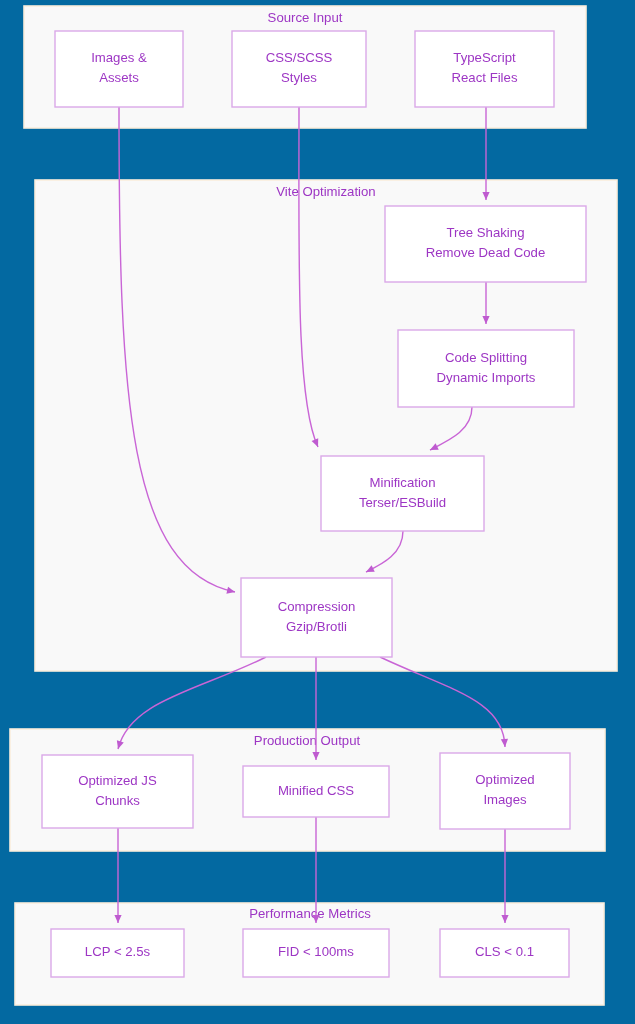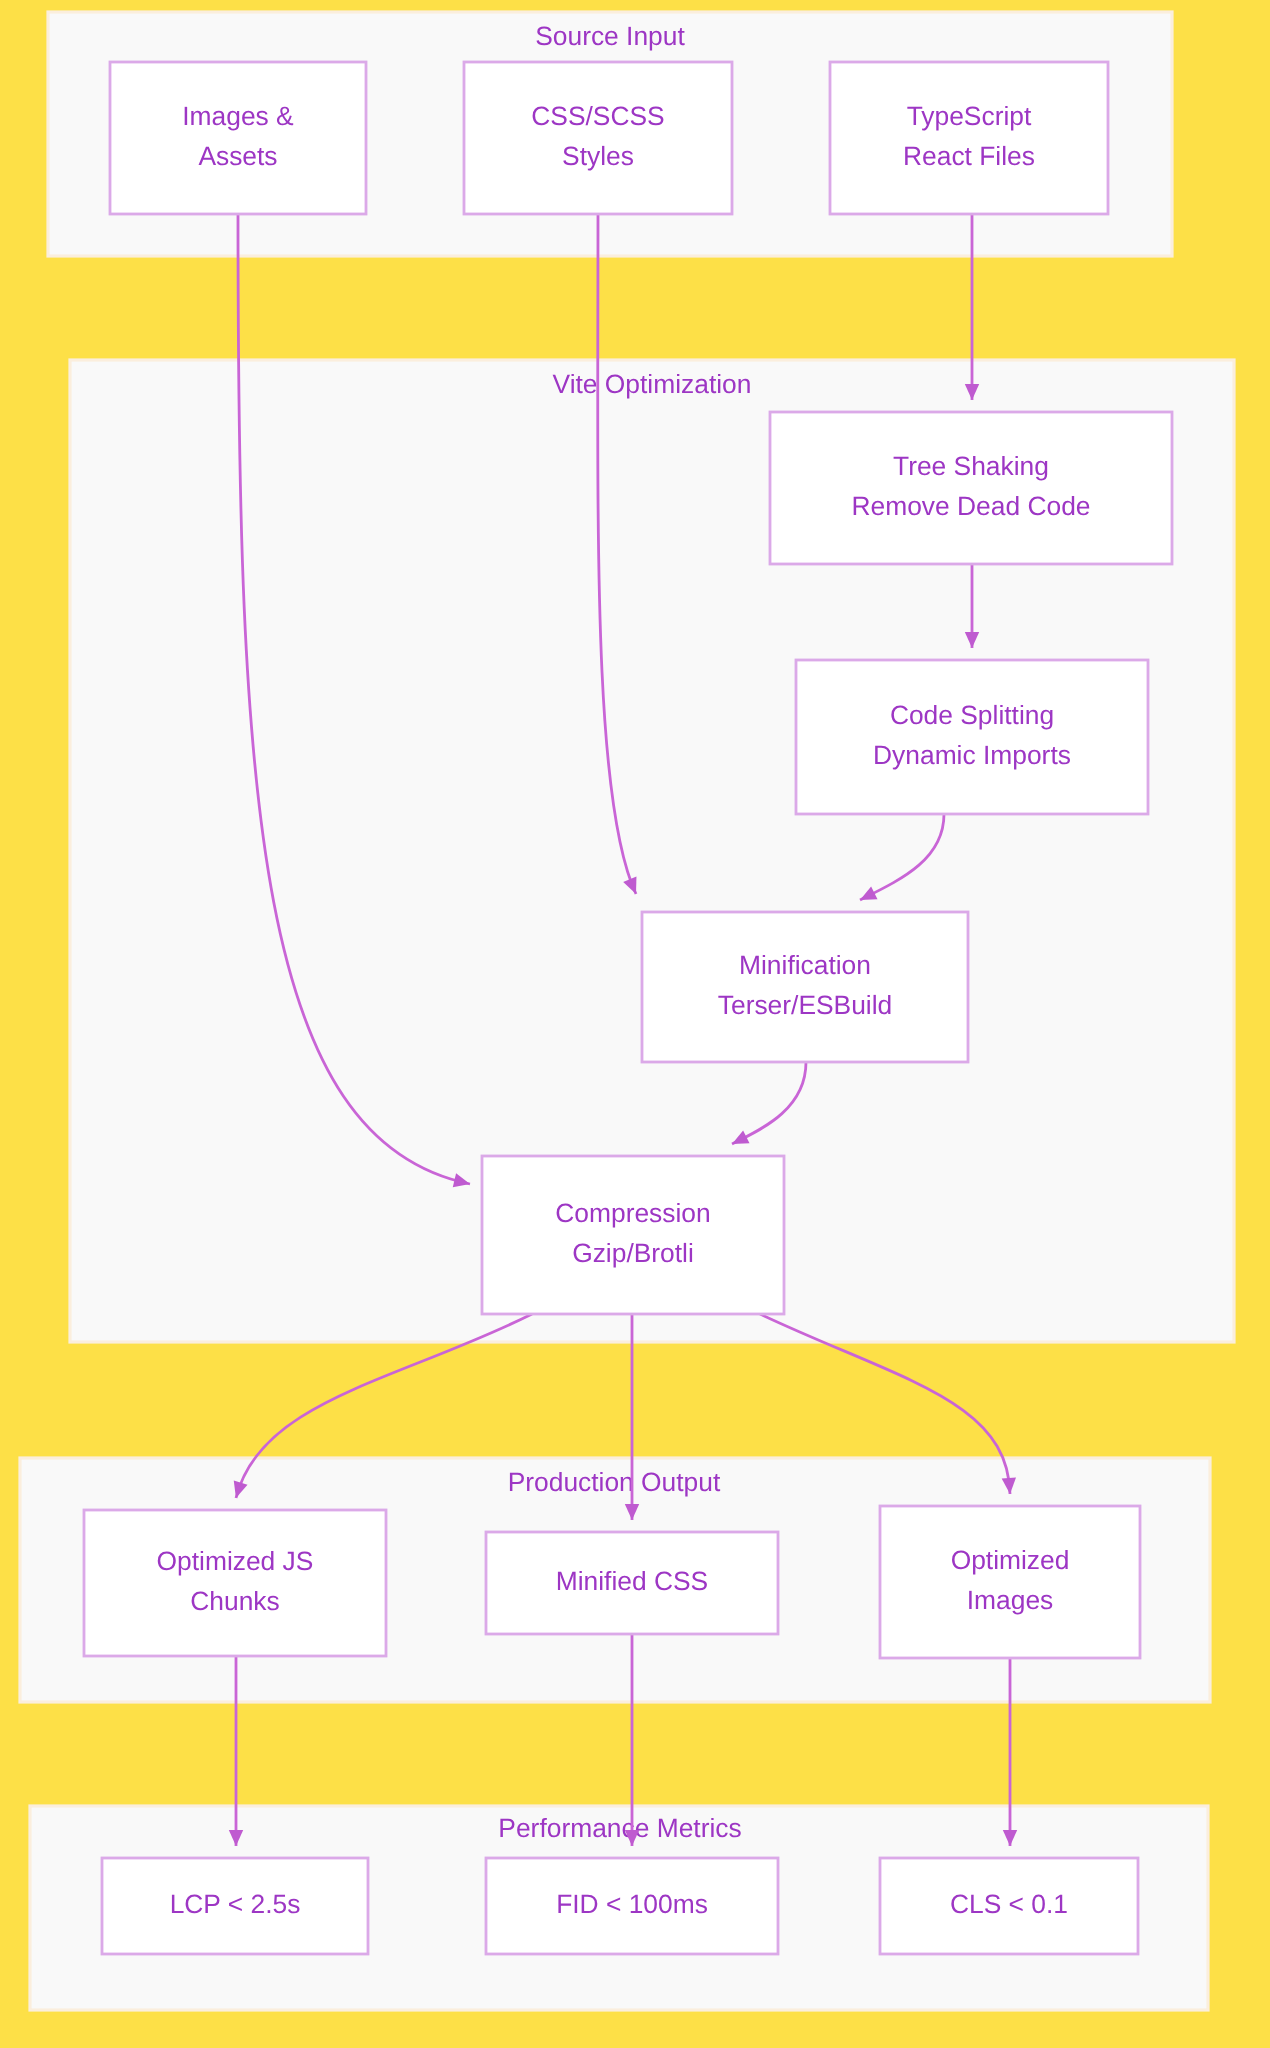--- a/index.html
+++ b/index.html
@@ -7,21 +7,21 @@
     padding: 0;
     background: #ffffff;
   }
   body {
     font-family: "Liberation Sans", sans-serif;
   }
   #diagram-root {
     position: relative;
     width: 635px;
     height: 1024px;
-    background: #fde047;
+    background: #0369a1;
     overflow: hidden;
   }
   svg.layer {
     position: absolute;
     left: 0;
     top: 0;
     width: 635px;
     height: 1024px;
   }
   .cluster-rect {

